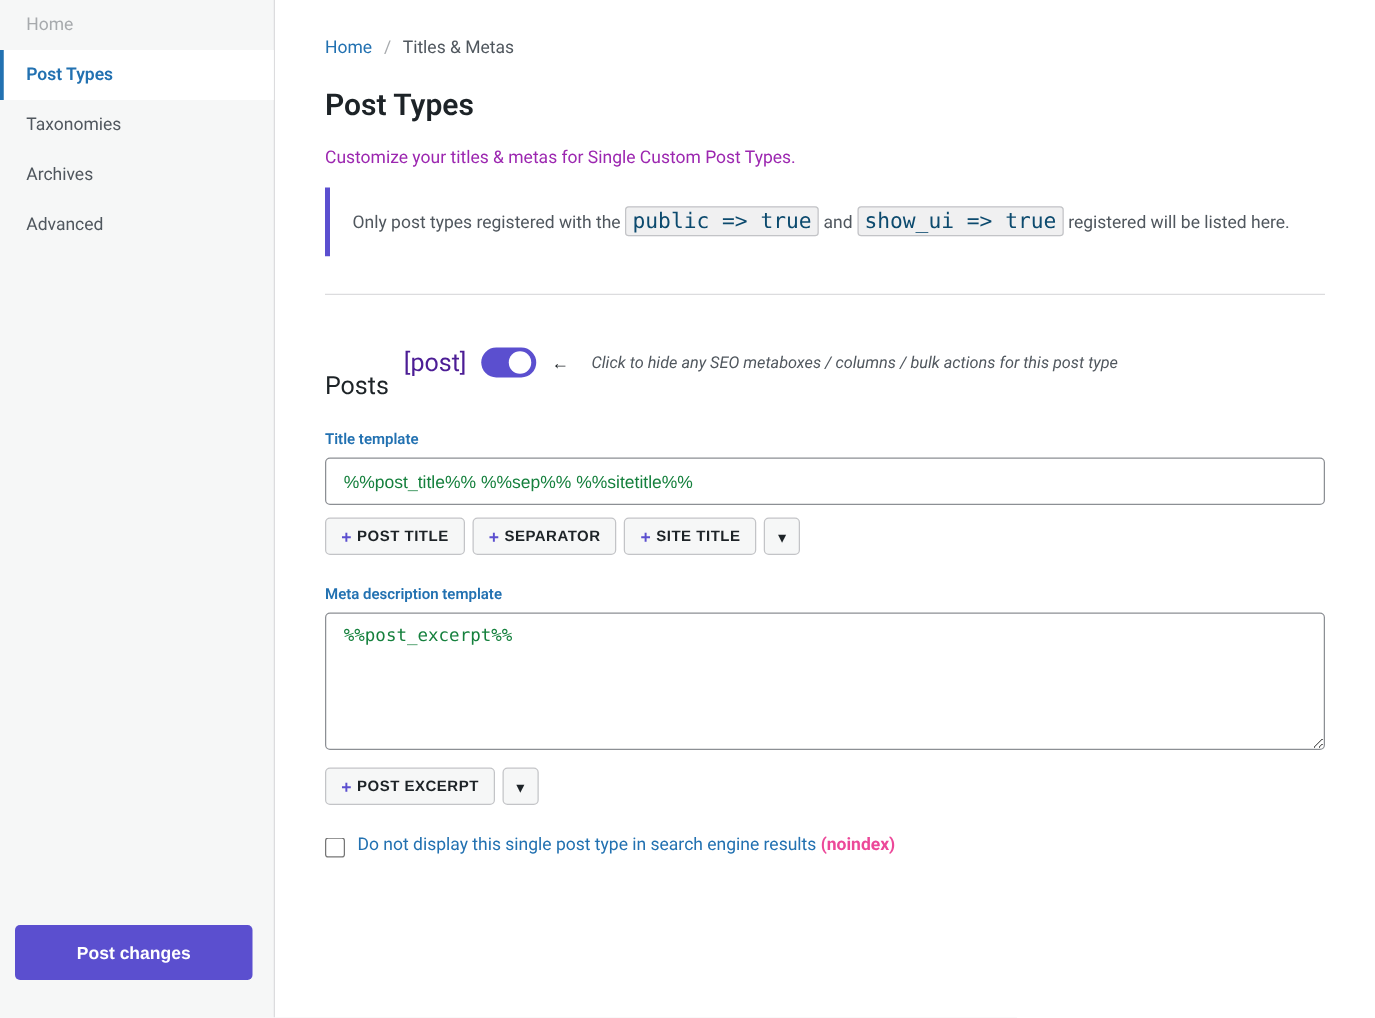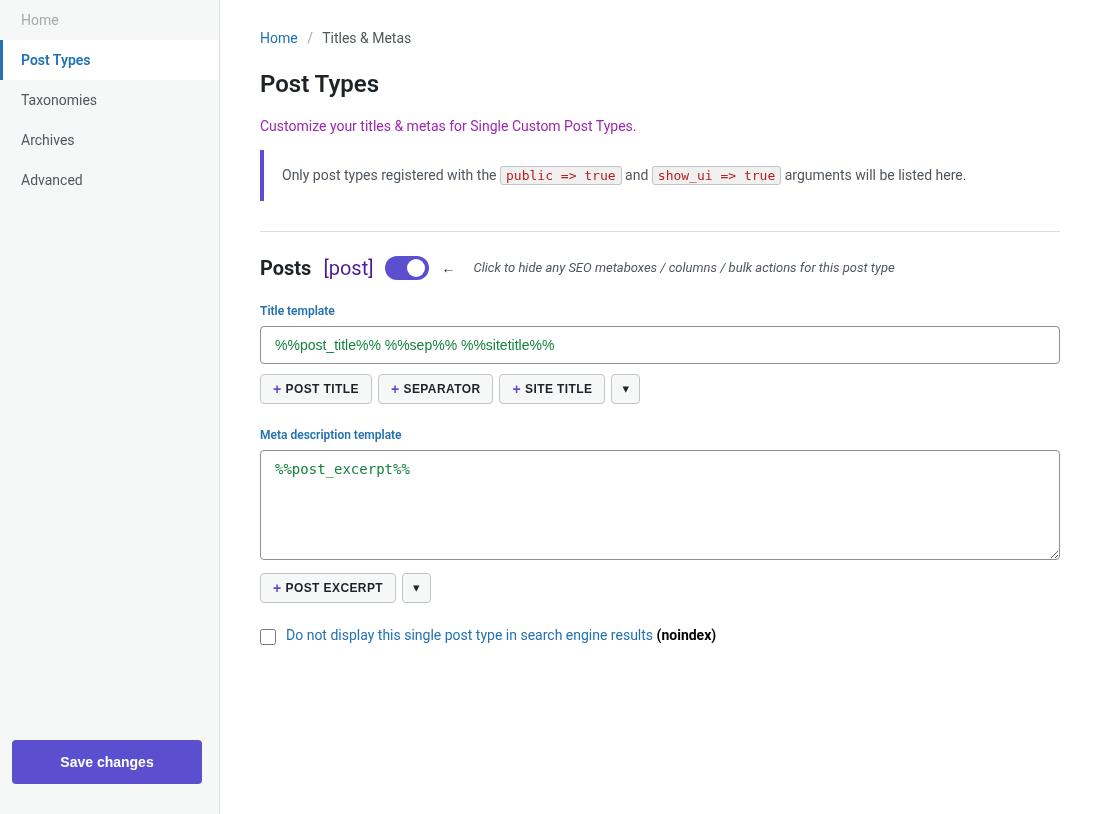--- a/index.html
+++ b/index.html
@@ -93,42 +93,43 @@
       color: #50575e;
       font-size: 14px;
       line-height: 1.6;
     }
     .notice-block code {
       background: #f0f0f1;
       border: 1px solid #c3c4c7;
       border-radius: 3px;
       padding: 1px 5px;
       font-family: monospace;
-      font-size: 13px;
-      color: #b91c1c;
+      font-size: 17px;
+      color: #0c4a6e;
     }
 
     
     .divider {
       border: none;
       border-top: 1px solid #dcdcde;
       margin: 24px 0;
     }
 
     
     .section-header {
       display: flex;
       align-items: center;
       gap: 12px;
       margin-bottom: 24px;
     }
     .section-title {
       font-size: 20px;
-      font-weight: 700;
+      font-weight: 400;
       color: #1d2327;
+      margin-top: 36px;
     }
     .section-slug {
       font-size: 20px;
       font-weight: 400;
       color: #4c1d95;
     }
 
     
     .toggle {
       display: inline-block;
@@ -232,21 +233,21 @@
       width: 16px;
       height: 16px;
       margin-top: 2px;
       cursor: pointer;
       flex-shrink: 0;
     }
     .checkbox-label {
       font-size: 14px;
       color: #2271b1;
     }
-    .checkbox-label strong { color: #000000; }
+    .checkbox-label strong { color: #ec4899; }
   </style>
 </head>
 <body>
 
 <div class="layout">
 
   <div class="sidebar">
     <div class="sidebar-item dimmed">
       <span>Home</span>
     </div>
@@ -257,42 +258,42 @@
       <span>Taxonomies</span>
     </div>
     <div class="sidebar-item">
       <span>Archives</span>
     </div>
     <div class="sidebar-item">
       <span>Advanced</span>
     </div>
 
     <div class="save-btn-container">
-      <button class="save-btn">Save changes</button>
+      <button class="save-btn">Post changes</button>
     </div>
   </div>
 
   <div class="main">
 
     <div class="breadcrumb">
       <a href="#">Home</a>
       <span class="sep">/</span>
       <span>Titles &amp; Metas</span>
     </div>
 
     <h1 class="page-title">Post Types</h1>
 
     <p class="info-text">Customize your titles &amp; metas for Single Custom Post Types.</p>
 
     <div class="notice-block">
       <span>Only post types registered with the</span>
       <code>public =&gt; true</code>
       <span> <span>and</span> </span>
       <code>show_ui =&gt; true</code>
-      <span>arguments will be listed here.</span>
+      <span>registered will be listed here.</span>
     </div>
 
     <hr class="divider">
 
     <div class="section-header">
       <span class="section-title">Posts</span>
       <span class="section-slug">[post]</span>
       <div class="toggle"></div>
       <span class="arrow-icon">←</span>
       <span class="arrow-hint">Click to hide any SEO metaboxes / columns / bulk actions for this post type</span>

